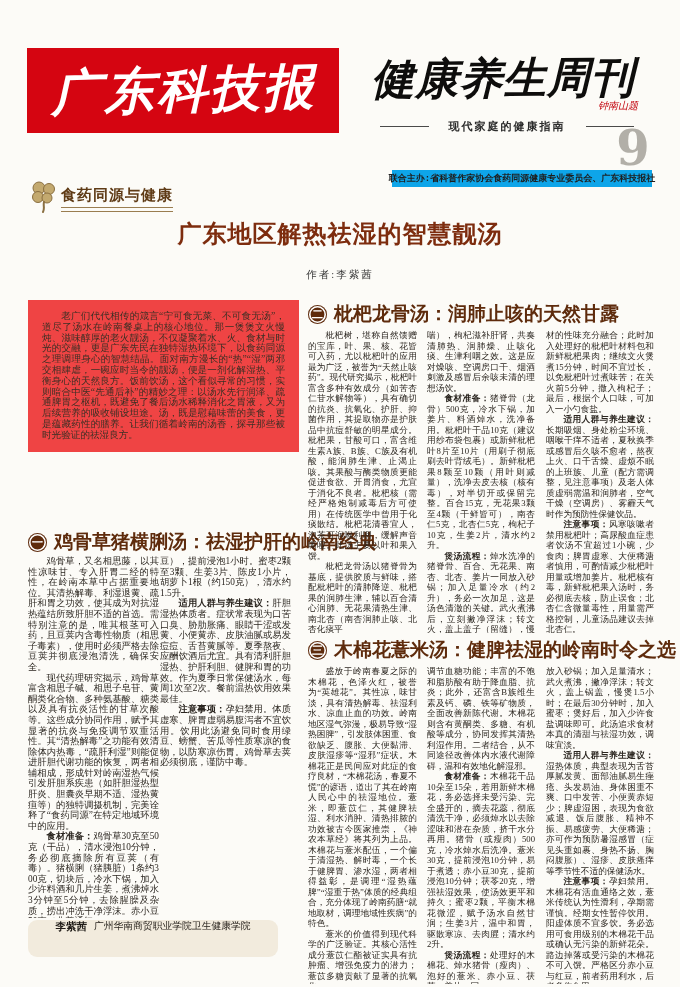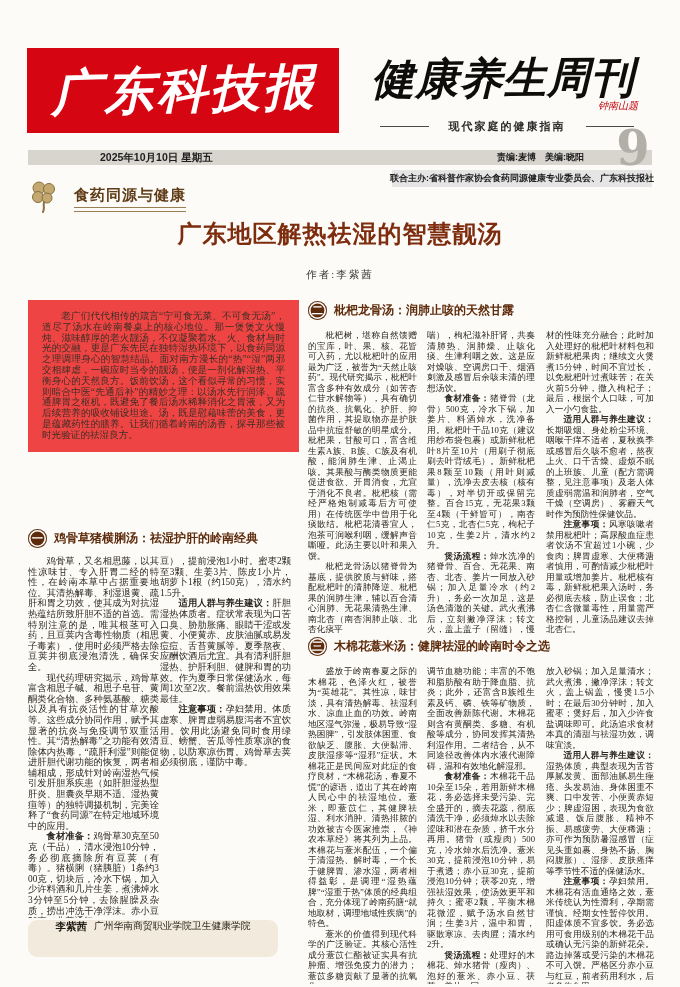--- a/index.html
+++ b/index.html
@@ -22,27 +22,27 @@
            font-size:11px;font-weight:bold;color:#2b2b2b;letter-spacing:2px;white-space:nowrap;}
   .tl-line{flex:1;height:1px;background:#4a4a4a;}
   .datebar{left:28px;top:150px;width:624px;height:15px;background:#d8d5cf;
            display:flex;align-items:center;justify-content:space-between;
            padding:0 68px 0 72px;box-sizing:border-box;
            font-family:"Liberation Sans","DejaVu Sans",sans-serif;font-weight:bold;color:#1d1d1d;}
   .datebar .d{font-size:10.5px;}
   .datebar .e{font-size:9px;}
   .pagenum{left:610px;top:124px;width:46px;text-align:center;font-size:48px;font-weight:bold;
            line-height:1;color:#b2afa8;font-family:"DejaVu Serif",serif;}
-  .organizer{left:392px;top:170px;width:260px;height:17px;background:#e5e5e5;
+  .organizer{left:392px;top:170px;width:260px;height:17px;background:#0ea5e9;
              display:flex;align-items:center;justify-content:center;
-             font-family:Liberation Sans, sans-serif;
+             font-family:Liberation Mono, monospace;
              font-size:9px;font-weight:bold;color:#1e1e1e;white-space:nowrap;}
 
   
-  .badge{left:30px;top:180px;display:flex;align-items:center;gap:17px;text-align:right;}
+  .badge{left:30px;top:180px;display:flex;align-items:center;gap:4px;text-align:right;}
   .badge-text{display:flex;flex-direction:column;}
   .badge-label{font-family:"Liberation Sans","DejaVu Sans",sans-serif;
                font-size:15px;font-weight:900;color:#5f3b16;letter-spacing:1px;}
   .badge-underline{margin-top:2px;height:3px;border-top:1px solid #9a7d50;border-bottom:1px solid #9a7d50;}
 
   
   .title{left:0;right:0;top:218px;margin:0;text-align:center;
          font-family:"Liberation Sans","DejaVu Sans",sans-serif;
          font-size:24px;font-weight:900;color:#7d2c0e;letter-spacing:1px;}
   .byline{left:0;right:0;top:268px;text-align:center;font-size:10.5px;color:#3c3c3c;letter-spacing:2px;}
@@ -52,21 +52,21 @@
   .introbox p{margin:0;font-size:9.6px;line-height:10.8px;text-indent:2em;color:#3a2f24;
               text-align:justify;word-break:break-all;}
 
   
   .sec-header{display:flex;align-items:center;gap:7px;}
   .sec-num{width:19px;height:19px;border-radius:50%;background:#5e2b0c;color:#fff;flex:0 0 auto;
            display:flex;align-items:center;justify-content:center;font-size:11px;font-weight:bold;
            font-family:"Liberation Sans","DejaVu Sans",sans-serif;
            box-shadow:inset 0 0 0 1px #5e2b0c, inset 0 0 0 2.6px #fff;}
   .sec-title{font-family:"Liberation Sans","DejaVu Sans",sans-serif;
-             font-size:12px;font-weight:bold;color:#5e2b0c;white-space:nowrap;}
+             font-size:19px;font-weight:bold;color:#5e2b0c;white-space:nowrap;}
 
   
   .ncol{text-align:justify;word-break:break-all;color:#2b2620;}
   .ncol p{margin:0;}
   .ncol-l{font-size:9.3px;line-height:10.6px;}
   .ncol-r{font-size:8.7px;line-height:10.5px;}
   .indent{text-indent:2em;}
   .plabel{font-family:"Liberation Sans","DejaVu Sans",sans-serif;font-weight:bold;}
 
   .s1h{left:28px;top:529px;}
@@ -94,24 +94,20 @@
 
   <div class="abs mast-red">
     <span>广东科技报</span>
   </div>
   <div class="abs mast-title">健康养生周刊</div>
   <div class="abs inscription">钟南山题</div>
   <div class="abs tagline">
     <span class="tl-line"></span>
     <span>现代家庭的健康指南</span>
     <span class="tl-line"></span>
-  </div>
-  <div class="abs datebar">
-    <span class="d">2025年10月10日 星期五</span>
-    <span class="e">责编:麦博　美编:晓阳</span>
   </div>
   <div class="abs pagenum">9</div>
   <div class="abs organizer">联合主办:省科普作家协会食药同源健康专业委员会、广东科技报社</div>
 
   <div class="abs badge">
     <span>
       <svg width="27" height="33" viewBox="0 0 27 33">
         <g fill="#c3a96f" stroke="#8a6f41" stroke-width="1">
           <circle cx="9" cy="8" r="6"></circle>
           <circle cx="19" cy="9" r="5.5"></circle>

